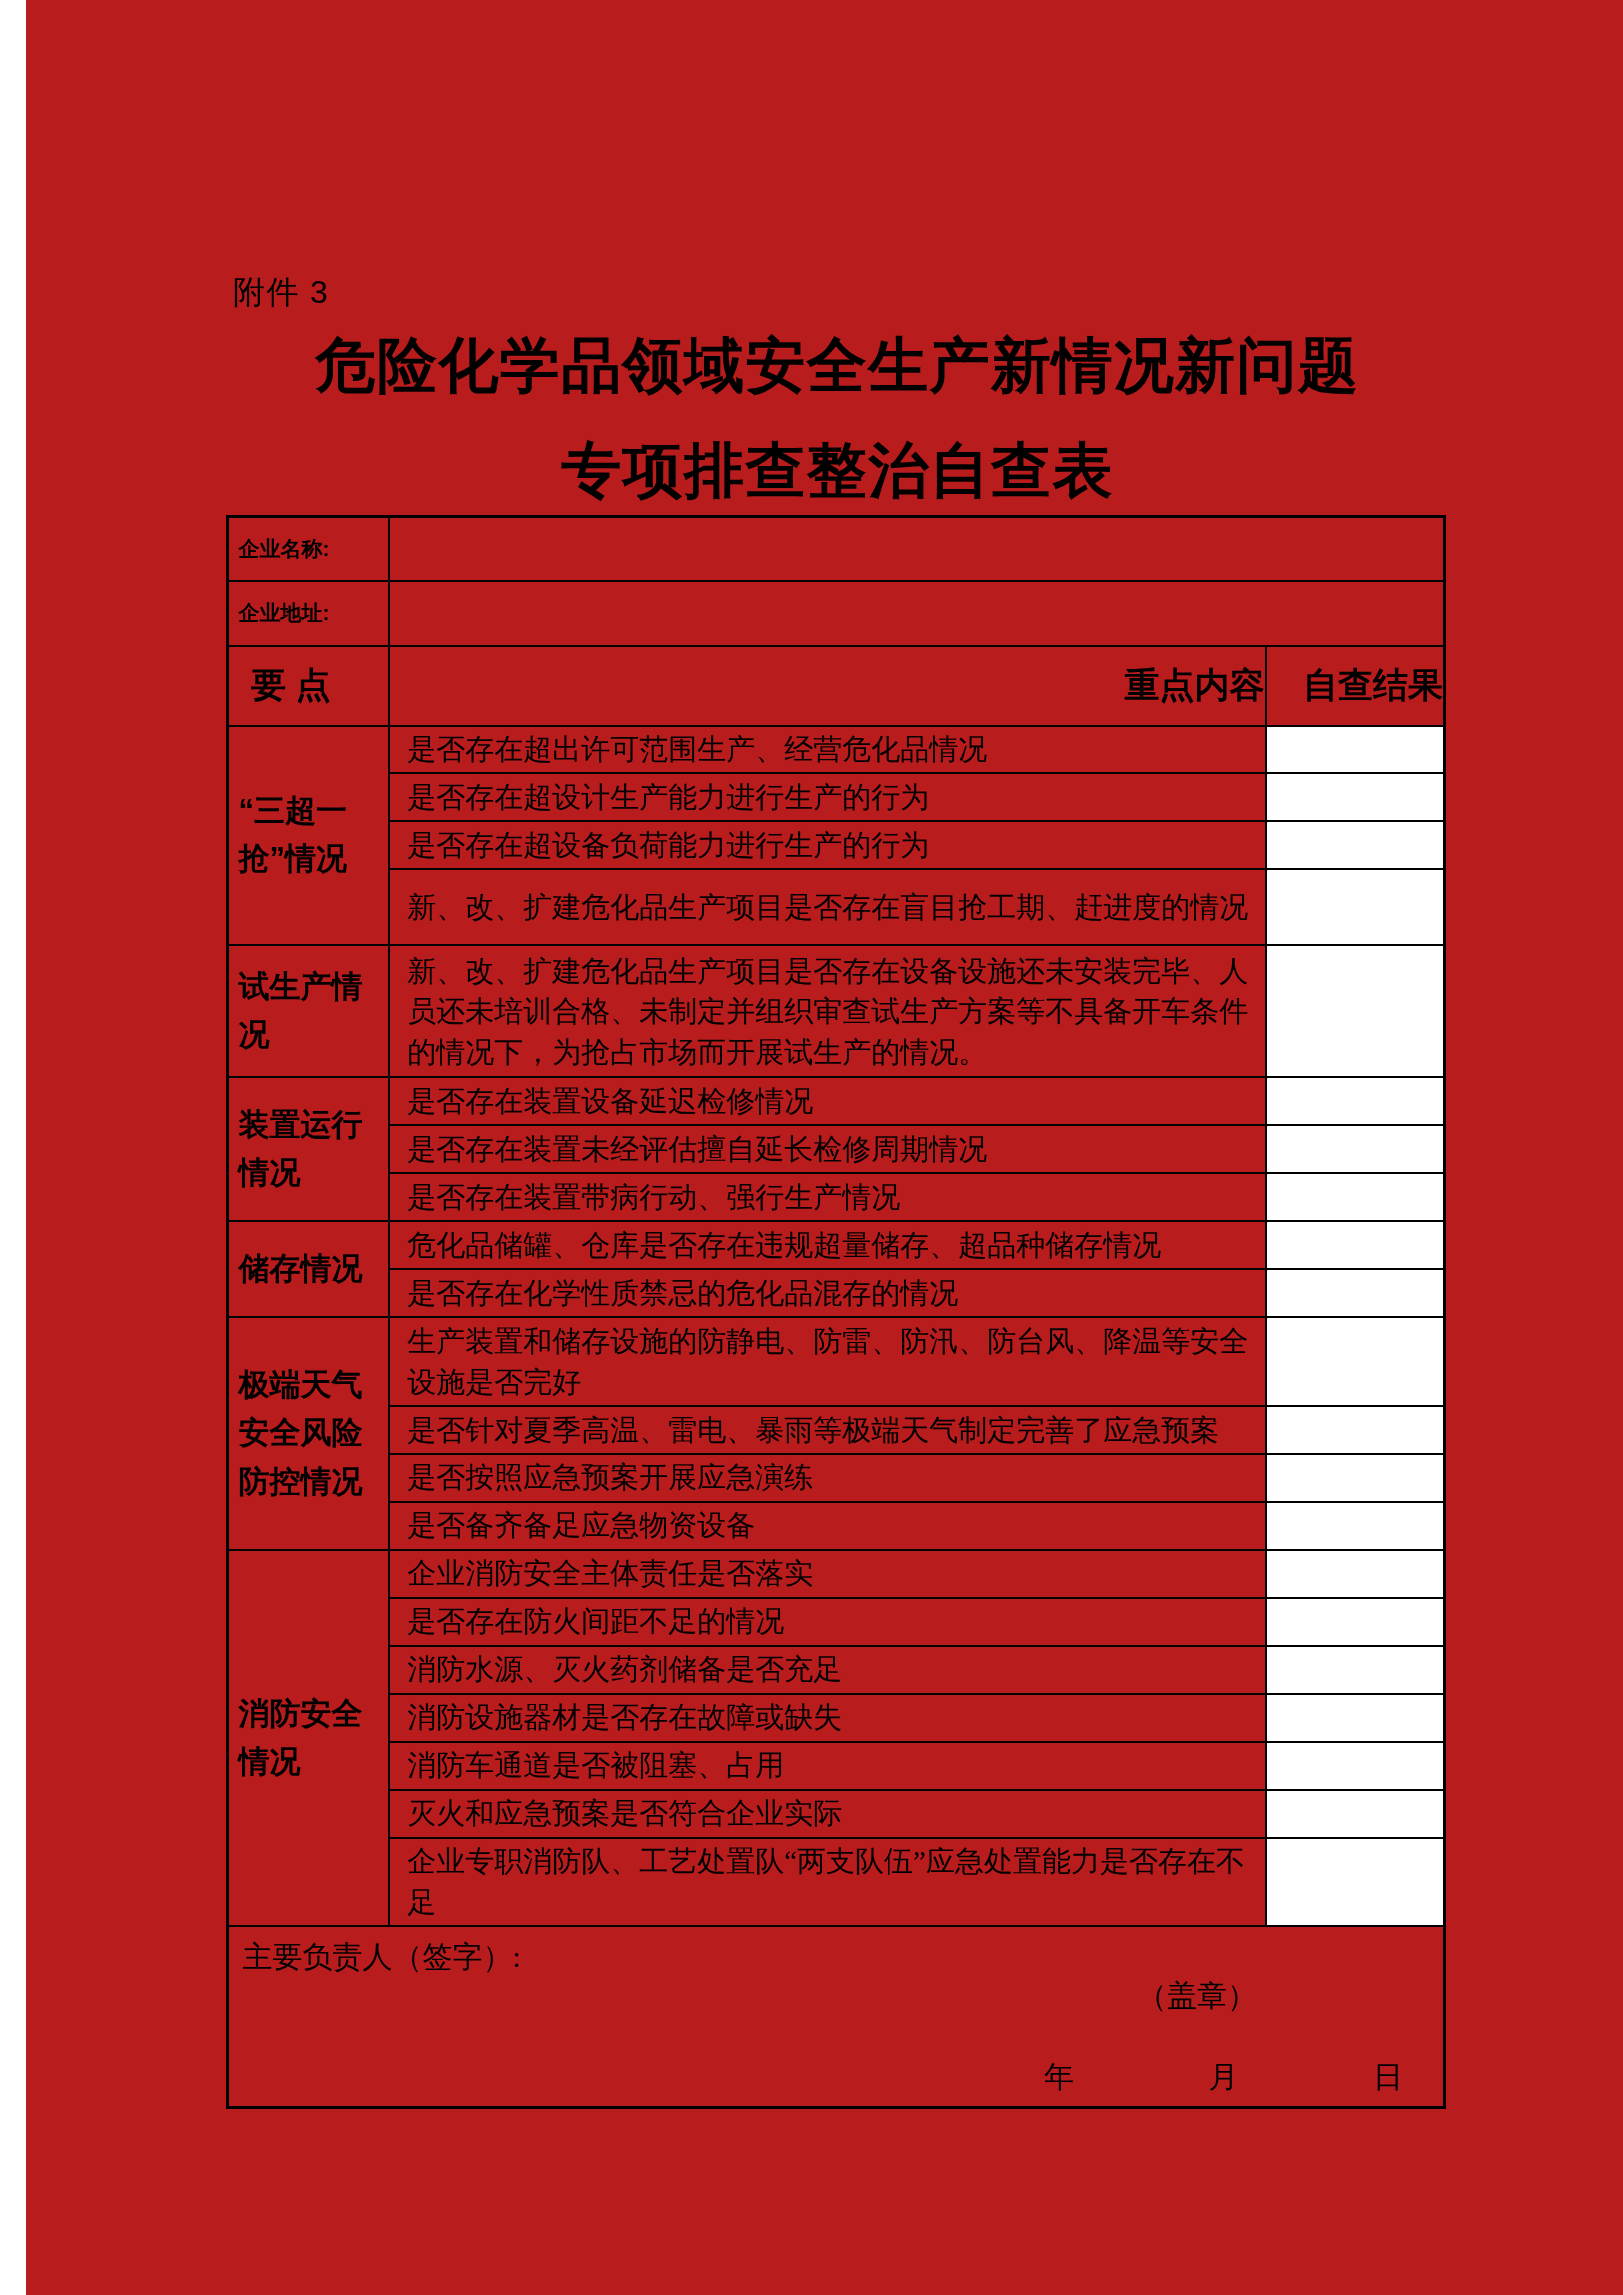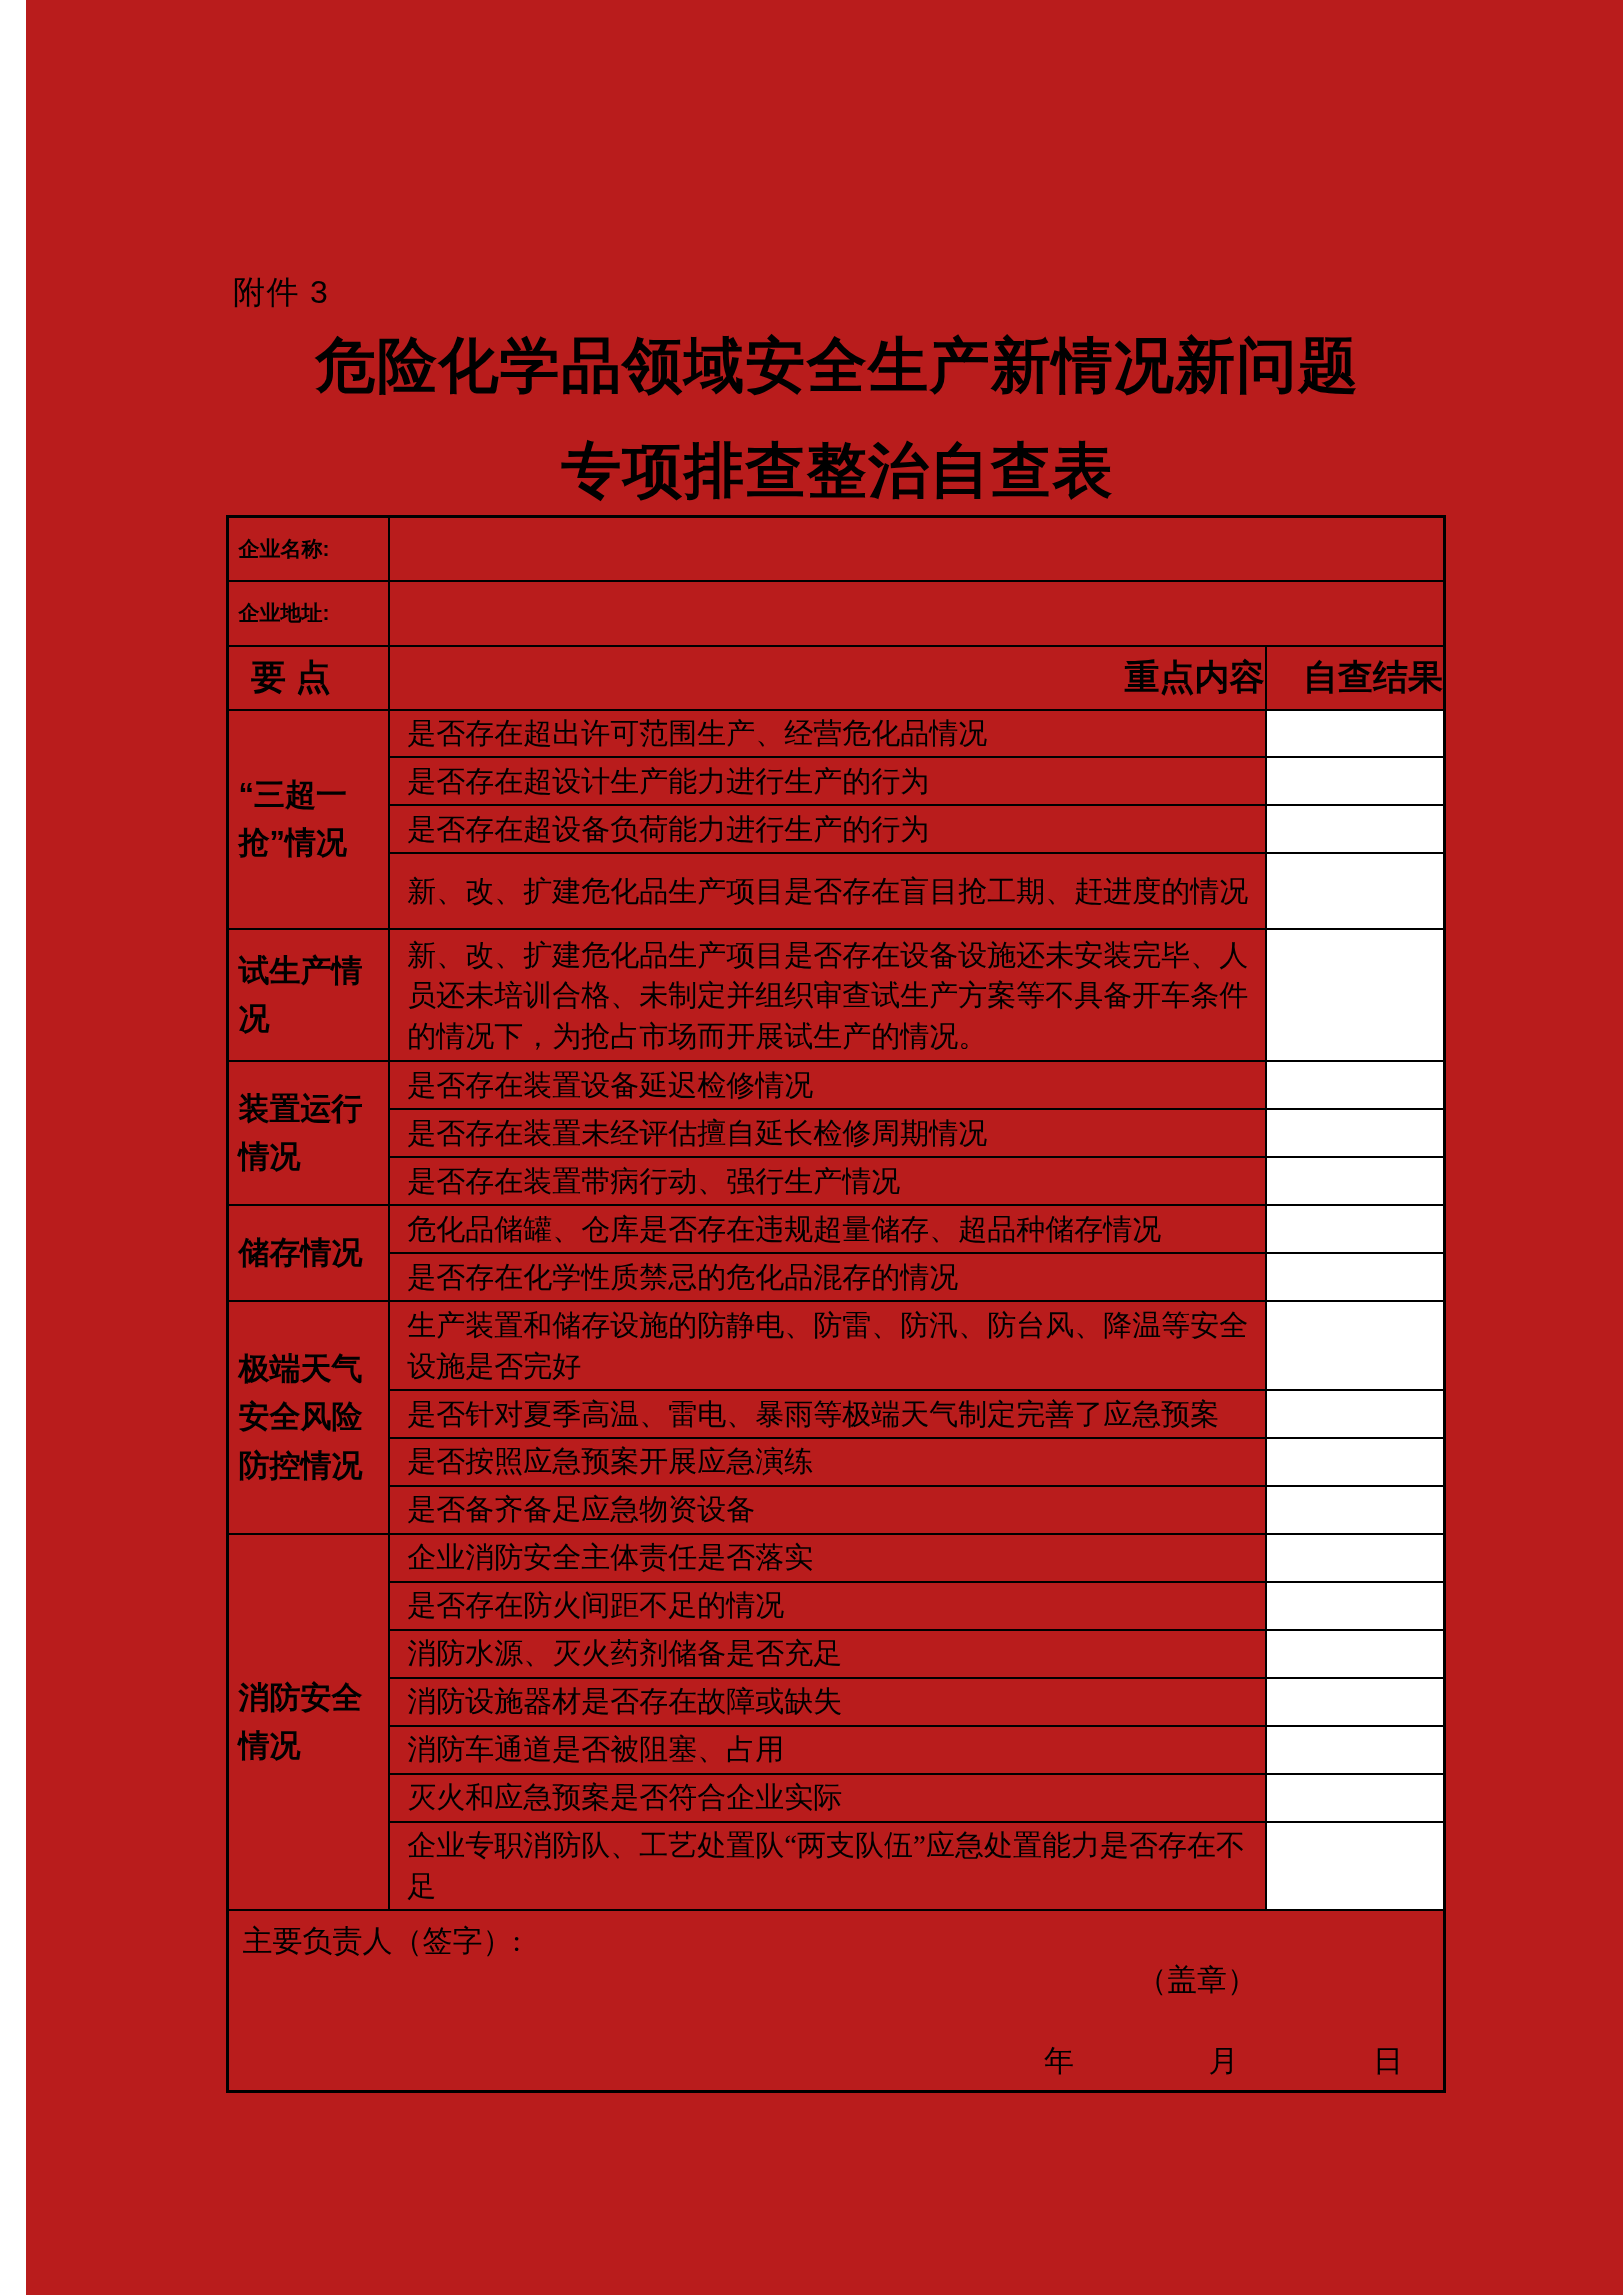--- a/index.html
+++ b/index.html
@@ -117,21 +117,21 @@
     <tbody>
         <tr style="height:64px">
       <td class="label-cell">企业名称:</td>
       <td class="value-cell" colspan="2"></td>
     </tr>
     <tr style="height:65px">
       <td class="label-cell">企业地址:</td>
       <td class="value-cell" colspan="2"></td>
     </tr>
 
-    <tr style="height:64px">
+    <tr style="height:80px">
       <td class="header-cell header-keypoints">要  点</td>
       <td class="header-cell">重点内容</td>
       <td class="header-cell">自查结果</td>
     </tr>
 
     <tr style="height:43px">
       <td class="category-cell" rowspan="4">“三超一
 抢”情况</td>
       <td class="content-cell">是否存在超出许可范围生产、经营危化品情况</td>
       <td class="result-cell"></td>

